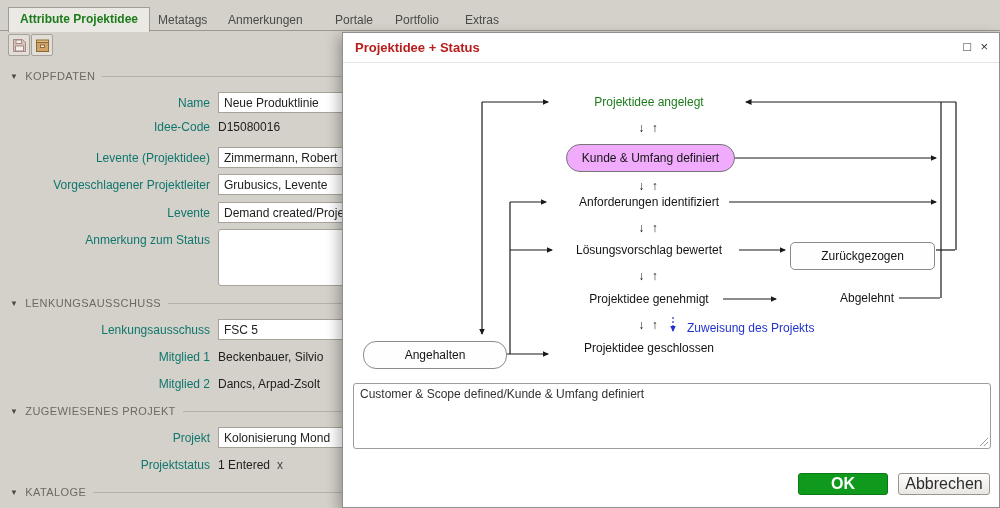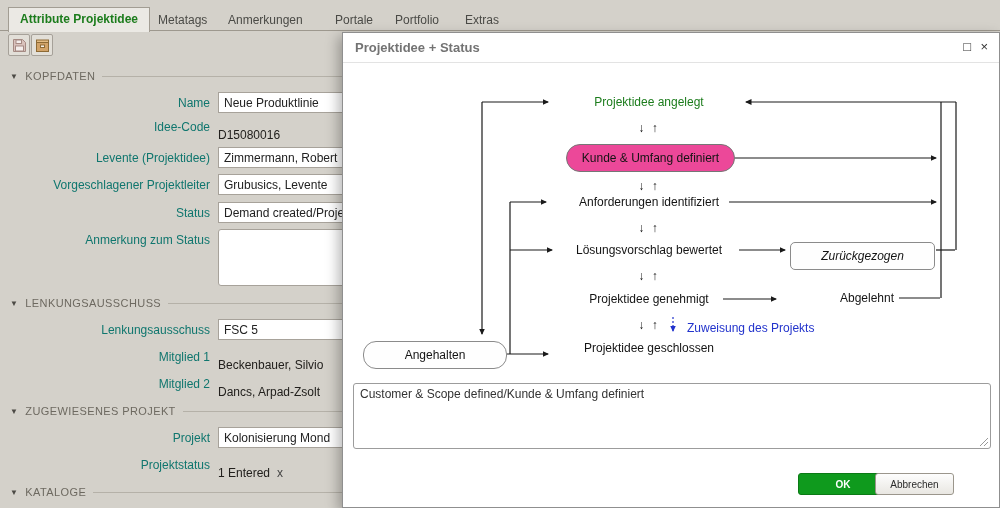--- a/index.html
+++ b/index.html
@@ -30,60 +30,60 @@
 
   
   .sect { position:absolute; left:10px; right:0; display:flex; align-items:center; gap:7px;
           color:#6d6960; font-size:11px; letter-spacing:.4px; cursor:pointer; }
   .sect .car { font-size:8px; color:#4c4a45; }
   .sect .ln { flex:1; border-top:1px solid #b5b1a8; }
 
   .flabel { position:absolute; left:6px; width:204px; text-align:right; color:#0f766e; white-space:nowrap; }
   .finput { position:absolute; left:218px; width:262px; height:21px; border:1px solid #a7a29a;
             background:#fff; padding:0 5px; font:12px "Liberation Sans","DejaVu Sans",sans-serif; color:#222; }
-  .ftext  { position:absolute; left:218px; color:#22201d; white-space:nowrap;margin-top:8px; }
+  .ftext  { position:absolute; left:218px; color:#22201d; white-space:nowrap; }
   .ftarea { position:absolute; left:218px; width:262px; height:57px; border:1px solid #a7a29a;
             background:#fff; resize:none; border-radius:3px; font:12px "Liberation Sans","DejaVu Sans",sans-serif; }
   .rmx { margin-left:7px; color:#444; cursor:pointer; }
 
   
   .modal { position:absolute; left:342px; top:32px; width:658px; height:476px; background:#fff;
            border:1px solid #8f8f8f; box-shadow:-4px 4px 12px rgba(0,0,0,.28); z-index:10; }
   .mtitle { position:absolute; top:0; left:0; right:0; height:30px; border-bottom:1px solid #e3e3e3;
-            font-weight:bold; font-size:13px; color:#737373; line-height:29px; padding-left:12px; cursor:move; }
+            font-weight:bold; font-size:13px; color:#b91c1c; line-height:29px; padding-left:12px; cursor:move; }
   .mctl { position:absolute; top:0; height:30px; line-height:28px; color:#333; cursor:pointer; font-size:13px; }
   .wires { position:absolute; left:0; top:0; width:658px; height:476px; pointer-events:none; }
 
   .st { position:absolute; left:306px; transform:translateX(-50%); white-space:nowrap; color:#141414;
         line-height:15px; cursor:pointer; }
   .st.green { color:#1c7c1c; }
   .st.plain { cursor:pointer; }
   .stbox { position:absolute; border:1px solid #8b8b8b; text-align:center; font-size:12px;
            color:#141414; cursor:pointer; }
   .stbox.current { left:223px; top:111px; width:169px; height:28px; line-height:26px;
-                   background:#ec4899; border-color:#767676; border-radius:14px; }
+                   background:#f0abfc; border-color:#767676; border-radius:14px; }
   .stbox.hold { left:20px; top:308px; width:144px; height:28px; line-height:26px;
                 background:#fefefe; border-radius:13px; }
   .stbox.withdrawn { left:447px; top:209px; width:145px; height:28px; line-height:26px;
-                     background:#fefefe; border-radius:5px;font-style:italic; }
+                     background:#fefefe; border-radius:5px; }
   .st.rejected { left:524px; }
 
   .apair { position:absolute; left:306px; transform:translateX(-50%); font-size:12px;
            letter-spacing:2px; color:#111; line-height:14px; }
   .bluelink { position:absolute; left:344px; top:288px; color:#2233cc; cursor:pointer; white-space:nowrap; }
 
   .mta { position:absolute; left:10px; top:350px; width:638px; height:66px; border:1px solid #9c9c9c;
          border-radius:3px; padding:3px 6px; font:12px "Liberation Sans","DejaVu Sans",sans-serif;
          color:#333; resize:none; background:#fff; }
   .grip { position:absolute; left:636px; top:404px; pointer-events:none; }
 
-  .mbtn { position:absolute; top:440px; height:22px; border-radius:3px; font-size:10px; cursor:pointer;
+  .mbtn { position:absolute; top:440px; height:22px; border-radius:3px; font-size:16px; cursor:pointer;
           font-family:"Liberation Sans","DejaVu Sans",sans-serif; }
   .mbtn.ok { left:455px; width:90px; background:#0f9a1d; border:1px solid #0b7a15; color:#fff; font-weight:bold; }
-  .mbtn.cancel { left:532px; width:79px; background:linear-gradient(#fdfdfd,#e9e7e2);
+  .mbtn.cancel { left:555px; width:92px; background:linear-gradient(#fdfdfd,#e9e7e2);
                  border:1px solid #9b968c; color:#2b2b2b; }
 </style>
 </head>
 <body>
 
 <div style="position:absolute; inset:0;">
 
   <div style="position:absolute; inset:0;">
 
     <div class="tabline"></div>
@@ -120,21 +120,21 @@
 
     <div class="flabel" style="top:120px">Idee-Code</div>
     <div class="ftext" style="top:120px">D15080016</div>
 
     <div class="flabel" style="top:151px">Levente (Projektidee)</div>
     <input class="finput" style="top: 147px;" value="Zimmermann, Robert">
 
     <div class="flabel" style="top:178px">Vorgeschlagener Projektleiter</div>
     <input class="finput" style="top: 174px;" value="Grubusics, Levente">
 
-    <div class="flabel" style="top:206px">Status</div>
+    <div class="flabel" style="top:206px">Levente</div>
     <input class="finput" style="top: 202px;" value="Demand created/Proje">
 
     <div class="flabel" style="top:233px">Anmerkung zum Status</div>
     <textarea class="ftarea" style="top: 229px;"></textarea>
 
     <div class="sect" style="top:297px">
       <span class="car">▼</span>
       <span>LENKUNGSAUSSCHUSS</span>
       <span class="ln"></span>
     </div>

